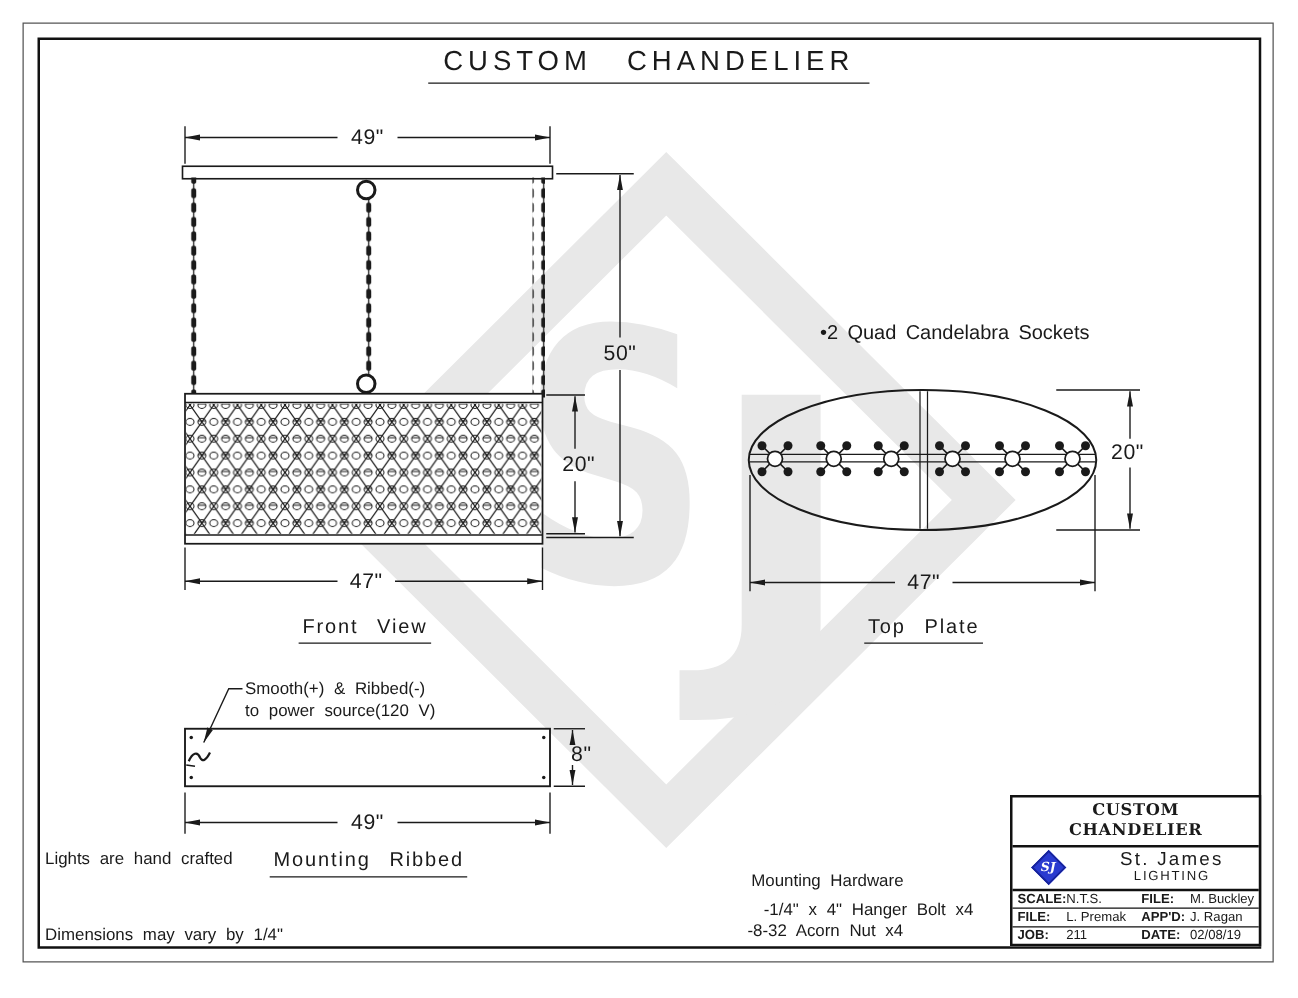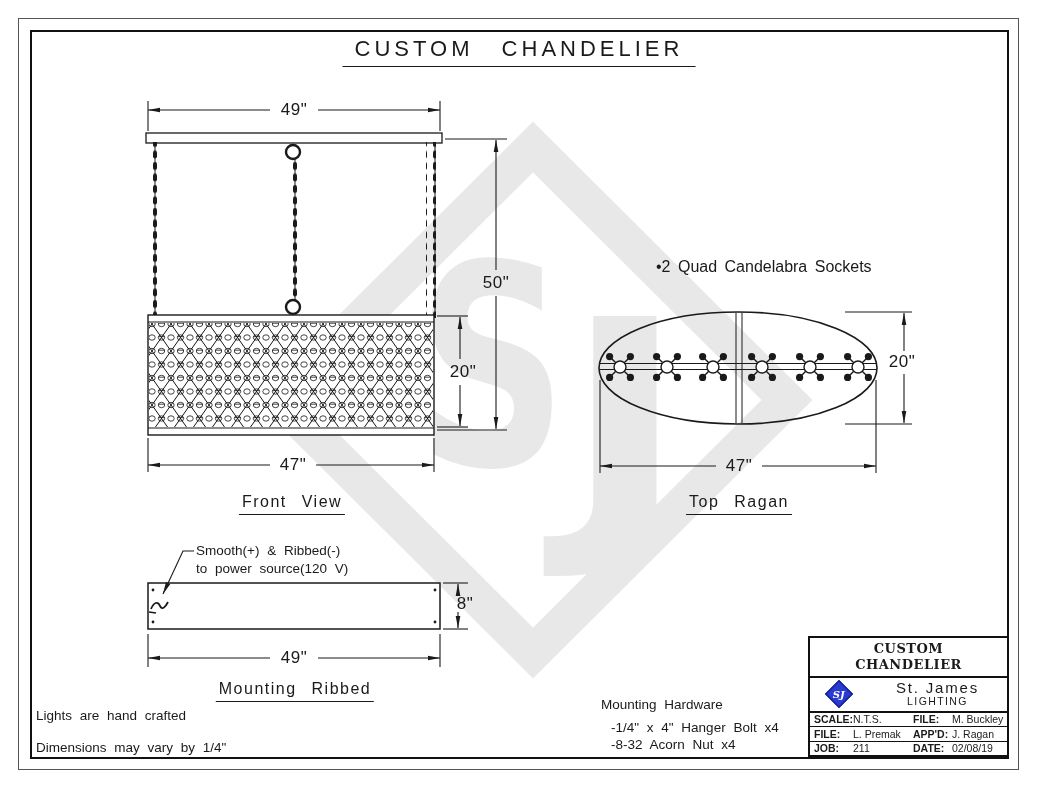--- a/index.html
+++ b/index.html
@@ -237,34 +237,34 @@
 <div class="abs dim" style="left:294px;top:110px">49"</div>
 <div class="abs dim" style="left:496px;top:283px">50"</div>
 <div class="abs dim" style="left:463px;top:372px">20"</div>
 <div class="abs dim" style="left:293px;top:465px">47"</div>
 <div class="abs dim" style="left:902px;top:362px">20"</div>
 <div class="abs dim" style="left:739px;top:466px">47"</div>
 <div class="abs dim" style="left:465px;top:604px">8"</div>
 <div class="abs dim" style="left:294px;top:658px">49"</div>
 
 <div class="abs viewlabel" style="left:292px;top:493px">Front View</div>
-<div class="abs viewlabel" style="left:739px;top:493px">Top Ragan</div>
+<div class="abs viewlabel" style="left:739px;top:493px">Top Plate</div>
 <div class="abs viewlabel" style="left:295px;top:680px">Mounting Ribbed</div>
 
 <div class="abs annot" style="left:656px;top:258px">•2 Quad Candelabra Sockets</div>
 
 <div class="abs note" style="left:196px;top:543px">Smooth(+) &amp; Ribbed(-)</div>
 <div class="abs note" style="left:196px;top:561px">to power source(120 V)</div>
 
-<div class="abs note" style="left:36px;top:708px">Lights are hand crafted</div>
+<div class="abs note" style="left:36px;top:679px">Lights are hand crafted</div>
 <div class="abs note" style="left:36px;top:740px">Dimensions may vary by 1/4"</div>
 
 <div class="abs note" style="left:601px;top:697px">Mounting Hardware</div>
 <div class="abs note" style="left:611px;top:720px">-1/4" x 4" Hanger Bolt x4</div>
-<div class="abs note" style="left:611px;top:737px">-8-32 Acorn Nut x4</div>
+<div class="abs note" style="left:598px;top:737px">-8-32 Acorn Nut x4</div>
 
 <div id="tblock" class="abs">
   <div class="tb-name">
     <div>CUSTOM</div>
     <div>CHANDELIER</div>
   </div>
   <div class="tb-brand">
     <div class="logo-wrap">
       <div class="logo">
         <span>SJ</span>

